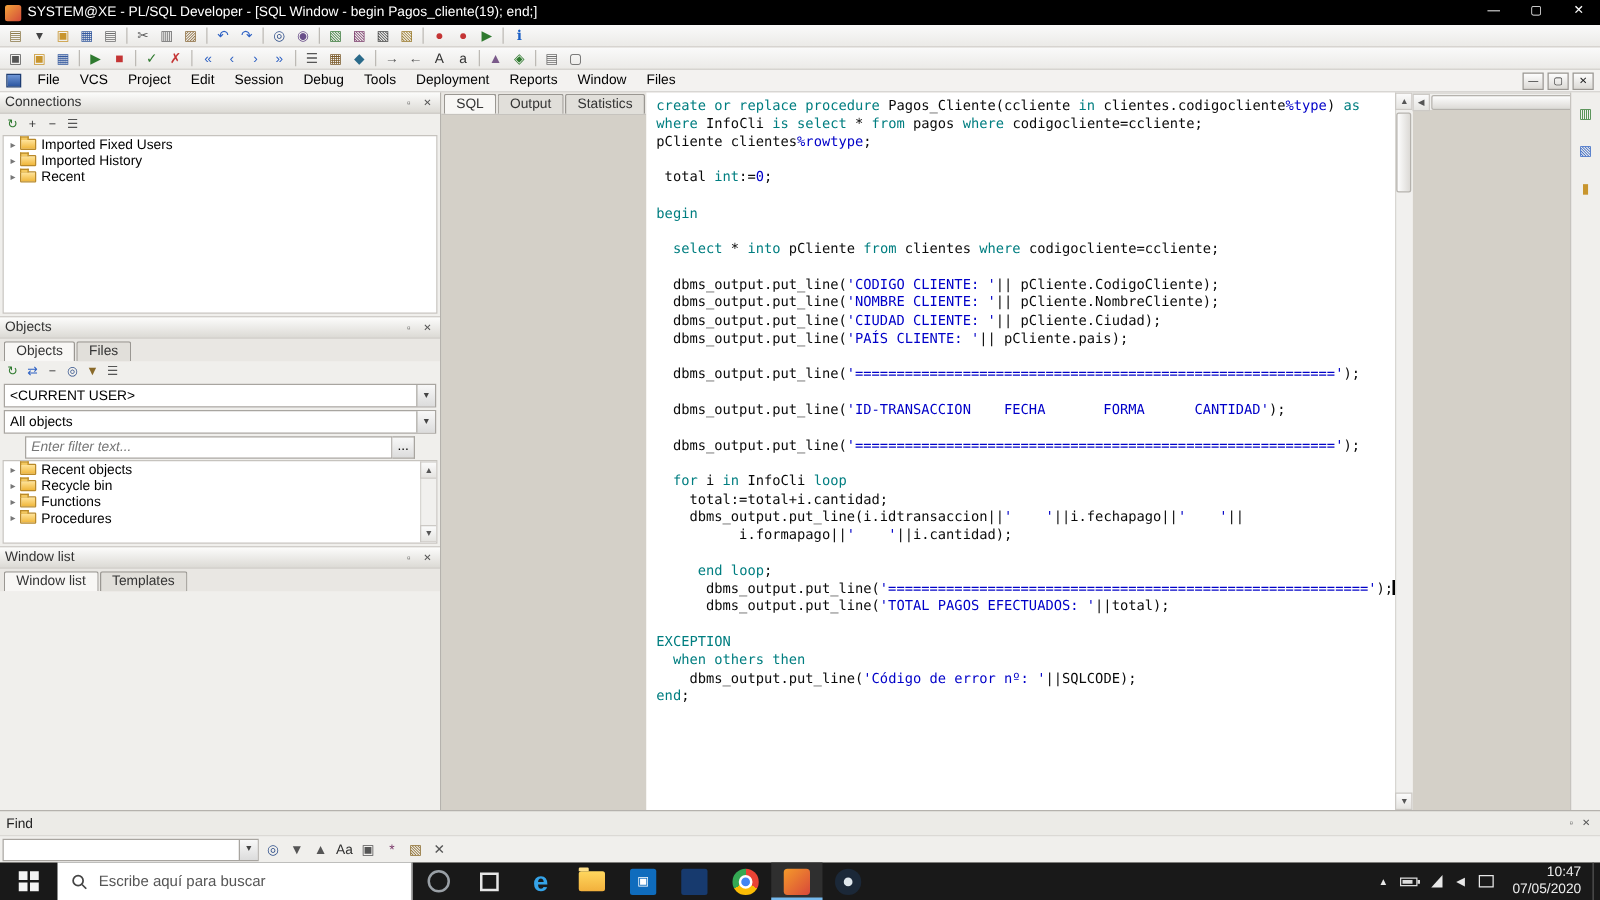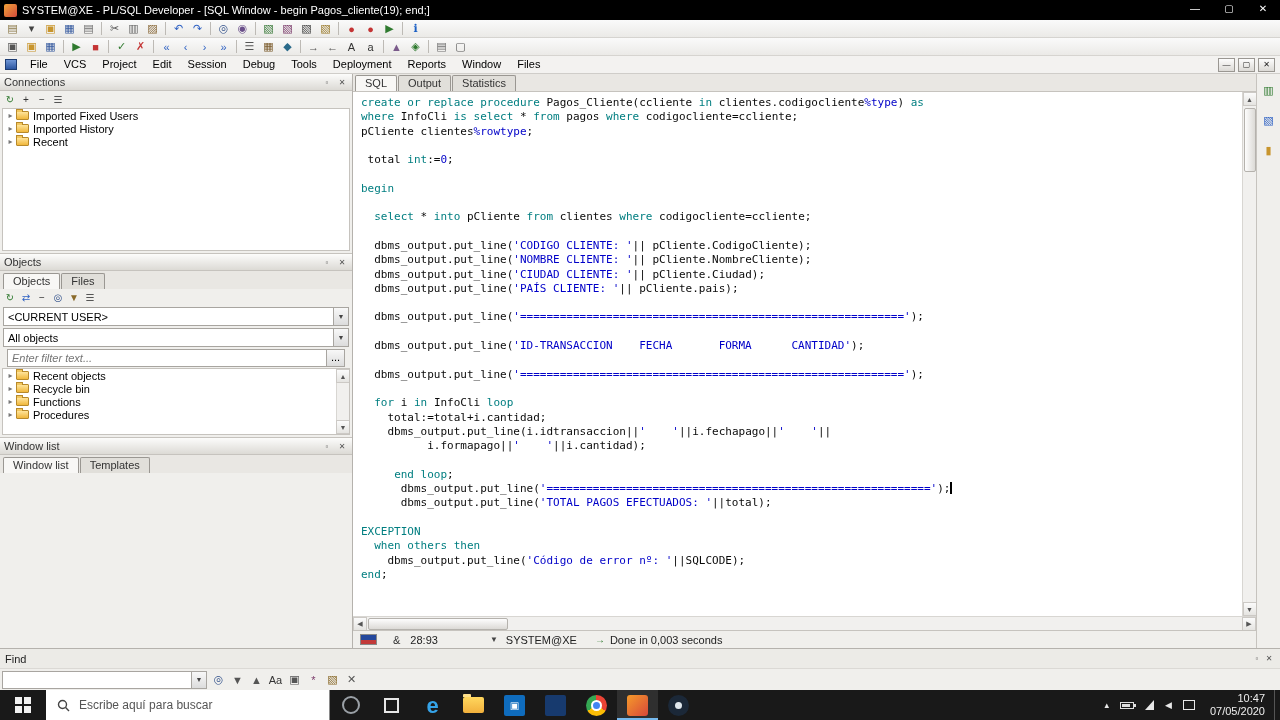--- a/index.html
+++ b/index.html
@@ -42,31 +42,31 @@
   .folder{width:13px;height:9px;background:linear-gradient(#ffe49a,#f0b73c);border:1px solid #b8892a;border-radius:1px;margin:0 4px 0 1px;position:relative;flex:0 0 auto;}
   .folder::before{content:"";position:absolute;top:-3px;left:-1px;width:5px;height:2px;background:#f3c85f;border:1px solid #b8892a;border-bottom:none;}
   .tree-label{white-space:nowrap;}
 
   .tabs-row{height:18px;flex:0 0 auto;display:flex;align-items:flex-end;padding-left:3px;background:#e9e7e3;}
   .tab{font-size:11px;padding:1px 9px 2px;border:1px solid #9a9792;border-bottom:none;border-radius:2px 2px 0 0;background:#e1dfda;margin-right:1px;color:#333;white-space:nowrap;}
   .tab.active{background:#f8f7f5;}
 
   .combo{height:19px;flex:0 0 auto;background:#fff;border:1px solid #a8a5a0;display:flex;align-items:center;justify-content:space-between;margin:1px 3px;padding-left:4px;}
   .combo-arrow{width:15px;align-self:stretch;background:linear-gradient(#f8f8f8,#dcdcdc);border-left:1px solid #a8a5a0;display:flex;align-items:center;justify-content:center;font-size:7px;color:#444;}
-  .filter-row{display:flex;margin:1px 7px;flex:0 0 auto;}
+  .filter-row{display:flex;margin:1px 20px;flex:0 0 auto;}
   .filter-input{flex:1;height:18px;border:1px solid #a8a5a0;font-size:11px;font-style:italic;padding:0 4px;color:#555;font-family:"Liberation Sans",sans-serif;outline:none;}
   .dots-btn{width:18px;height:18px;border:1px solid #a8a5a0;border-left:none;background:linear-gradient(#f8f8f8,#dcdcdc);text-align:center;line-height:15px;}
   .mini-scroll{position:absolute;right:0;top:0;bottom:0;width:13px;background:#f1f0ee;border-left:1px solid #d8d6d2;display:flex;flex-direction:column;justify-content:space-between;align-items:center;}
 
   .wl-content{flex:1;background:#fff;border:1px solid #c6c3be;margin:0 2px 2px;overflow:hidden;}
   .wl-item{height:15px;display:flex;align-items:center;gap:4px;padding:2px 3px;}
   .doc-ico{width:12px;height:10px;background:linear-gradient(#7fa6e0,#2c56a0);border:1px solid #1d3c72;flex:0 0 auto;}
 
   
-  .editor-col{flex:1;display:flex;flex-direction:column;min-width:0;min-height:0;}
+  .editor-col{flex:1;display:flex;flex-direction:row;min-width:0;min-height:0;}
   .tabbar{height:18px;flex:0 0 auto;background:#e9e7e3;display:flex;align-items:flex-end;padding-left:2px;border-bottom:1px solid #c6c3be;}
   .editor-wrap{flex:1;display:flex;background:#fff;min-height:0;}
   .code{flex:1;overflow:hidden;padding:4px 0 0 8px;font-family:"DejaVu Sans Mono","Liberation Mono",monospace;font-size:11px;line-height:14.3px;}
   .code-line{white-space:pre;height:14.3px;}
   .code .k{color:#007e80;}
   .code .s{color:#0000c8;}
   .code .n{color:#0000c8;}
   .code .p{color:#0a0a0a;}
   .caret{display:inline-block;width:1.5px;height:12px;background:#000;vertical-align:-2px;}
   .vscroll{width:14px;flex:0 0 auto;background:#f1f0ee;border-left:1px solid #d8d6d2;display:flex;flex-direction:column;align-items:center;}

